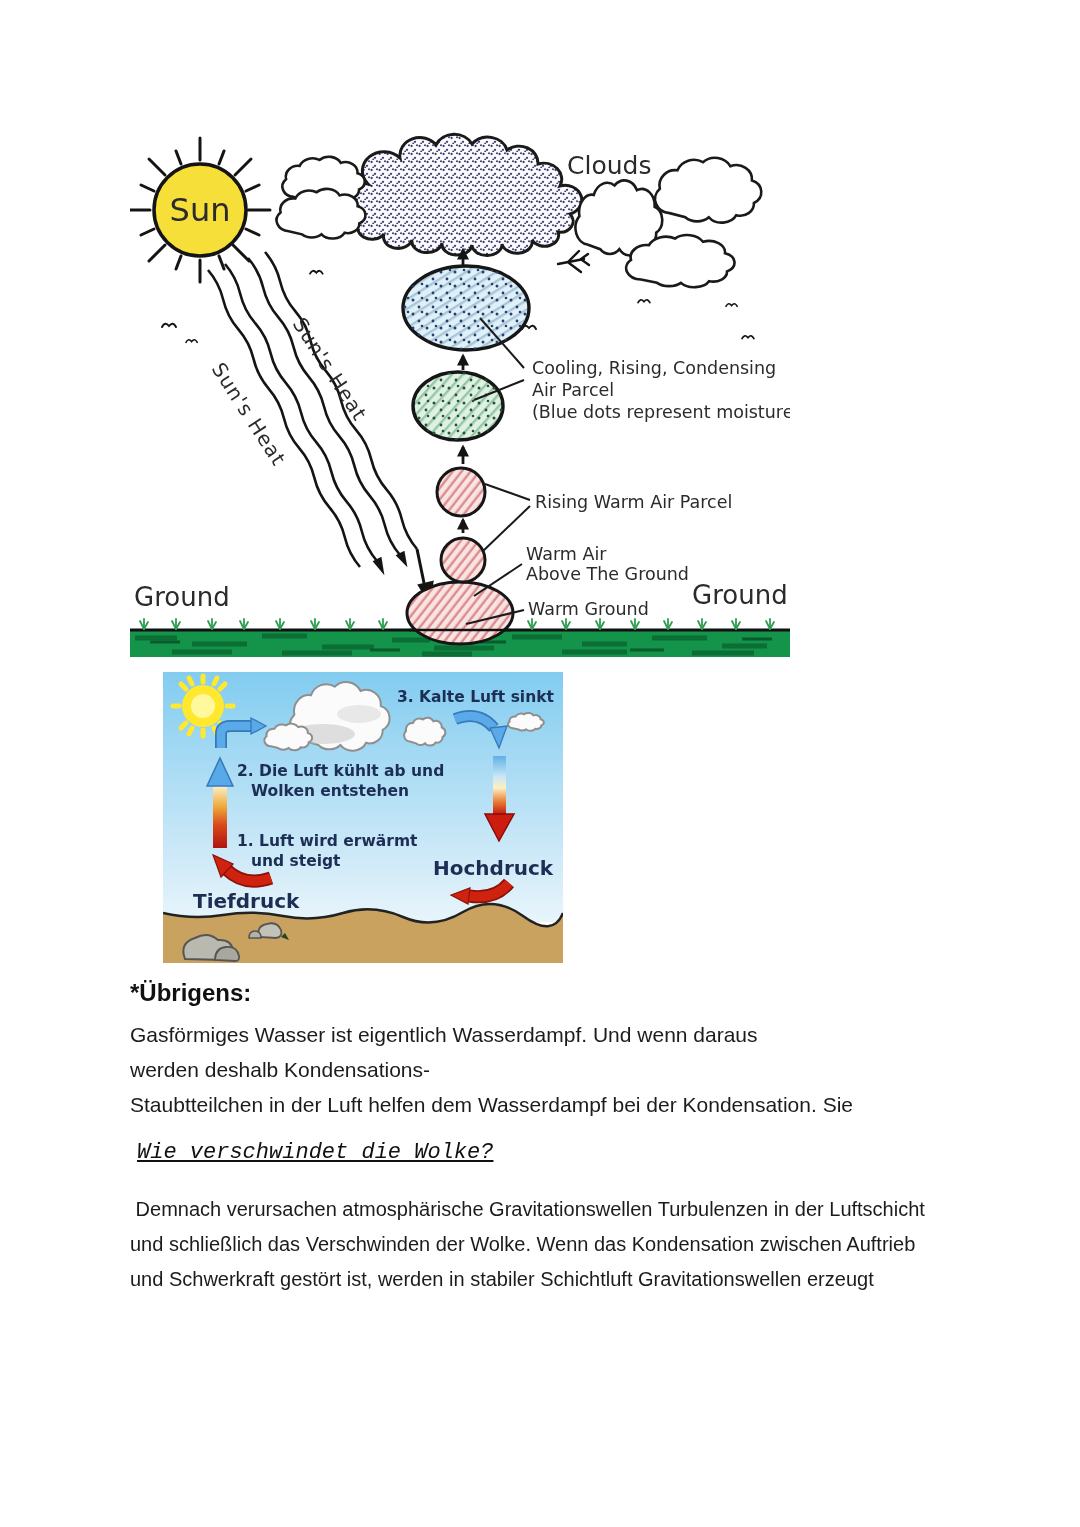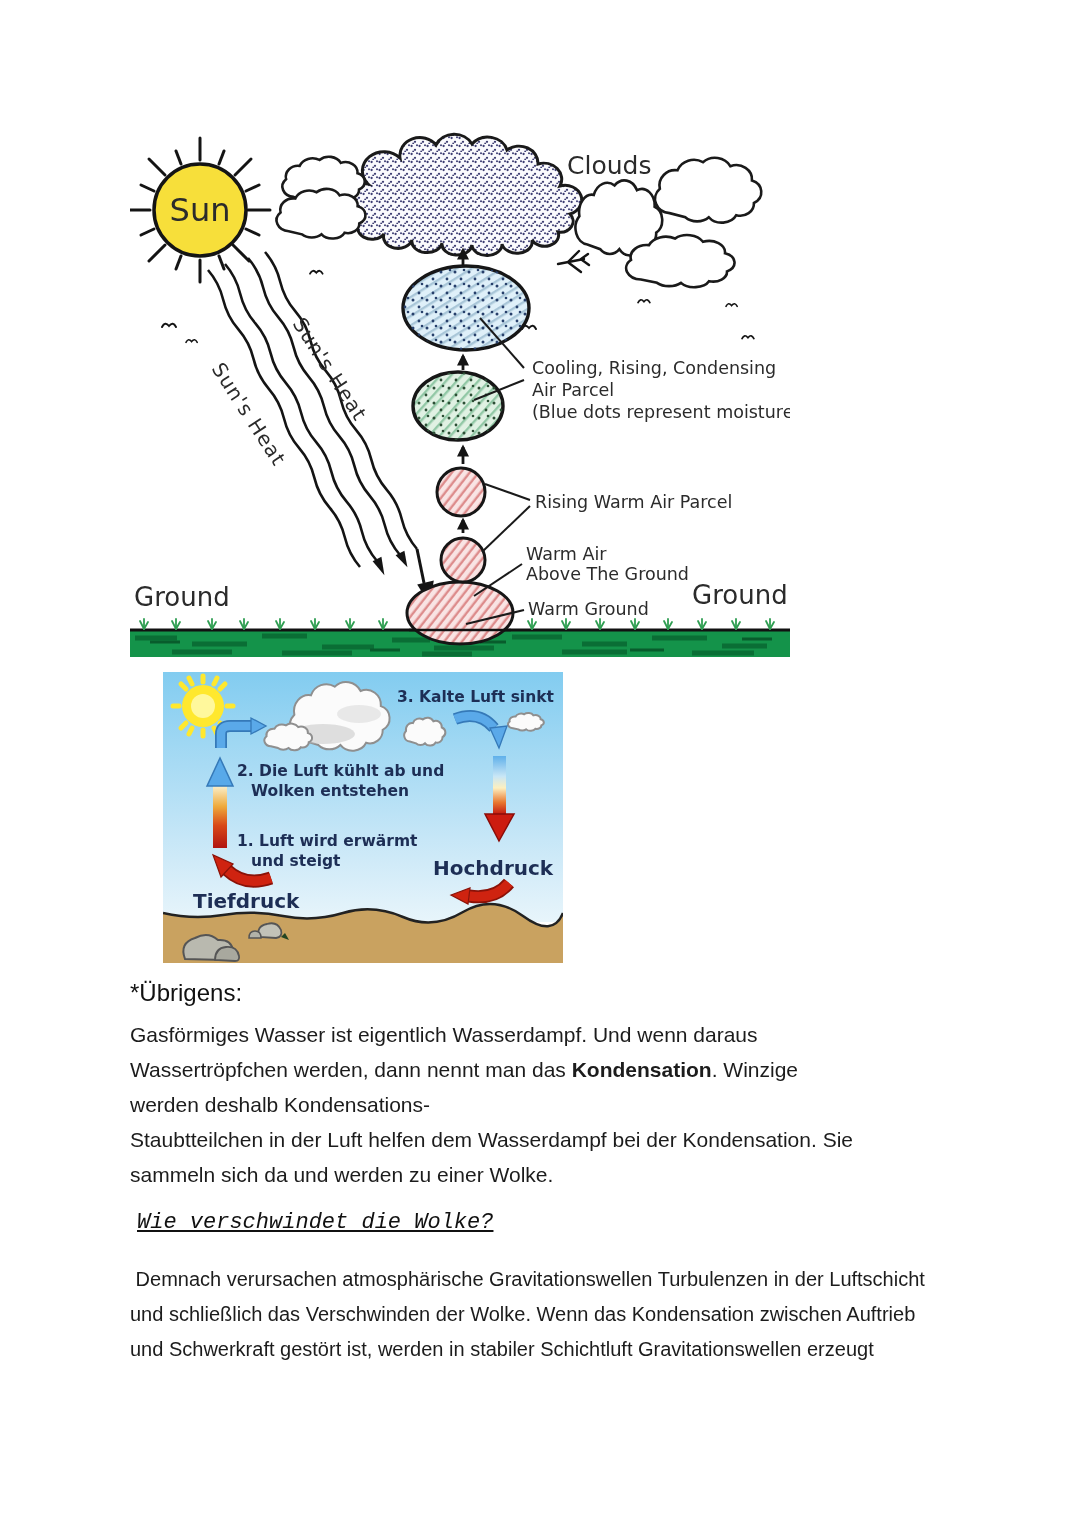--- a/index.html
+++ b/index.html
@@ -2,21 +2,21 @@
 <html><head>
 <meta charset="utf-8">
 <style>
   html,body{margin:0;padding:0;background:#ffffff;}
   .page{position:relative;width:1080px;height:1527px;background:#fff;overflow:hidden;
         font-family:"Liberation Sans",sans-serif;color:#1a1a1a;}
   figure{margin:0;position:absolute;}
   #fig1{left:130px;top:128px;}
   #fig2{left:144px;top:672px;margin-left:19px;}
   .textblock{position:absolute;left:130px;top:975px;width:848px;}
-  .h-uebrigens{font-size:24px;font-weight:normal;margin:4px 0 10px 0;line-height:28px;color:#111;}
+  .h-uebrigens{font-size:24px;font-weight:bold;margin:4px 0 10px 0;line-height:28px;color:#111;}
   .para{font-size:21px;line-height:35px;margin:0;color:#1c1c1c;}
   .para .ln{display:block;white-space:pre-wrap;}
   .h-frage{font-size:22px;font-style:italic;font-weight:normal;text-decoration:underline;
            margin:18px 0 0 7px;line-height:26px;color:#111;font-family:Liberation Mono, monospace;}
   .para2{font-size:20px;line-height:35px;margin:26px 0 0 0;color:#1c1c1c;}
   .para2 .ln{display:block;white-space:pre-wrap;}
   svg text{user-select:none;}
   .d1label{font-family:"DejaVu Sans",sans-serif;fill:#2b2b2b;}
   .d2step{font-family:"DejaVu Sans",sans-serif;font-weight:bold;fill:#1d2e55;}
 </style>
@@ -303,24 +303,22 @@
     <text class="d2step" x="88" y="194" font-size="15.5">und steigt</text>
     <text class="d2step" x="30" y="236" font-size="20" fill="#5f8dab">Tiefdruck</text>
     <text class="d2step" x="270" y="203" font-size="20" fill="#2f7fd0">Hochdruck</text>
   </svg>
   </figure>
 
   <section class="textblock">
     <h2 class="h-uebrigens">*Übrigens:</h2>
     <p class="para">
       <span class="ln">Gasförmiges Wasser ist eigentlich Wasserdampf. Und wenn daraus</span>
-      <span class="ln"><span>Wassertröpfchen werden, dann nennt man das </span><b>Kondensation</b><span>. Winzige</span></span>
       <span class="ln">werden deshalb Kondensations-</span>
       <span class="ln">Staubtteilchen in der Luft helfen dem Wasserdampf bei der Kondensation. Sie</span>
-      <span class="ln">sammeln sich da und werden zu einer Wolke.</span>
     </p>
     <h3 class="h-frage">Wie verschwindet die Wolke?</h3>
     <p class="para2">
       <span class="ln"> Demnach verursachen atmosphärische Gravitationswellen Turbulenzen in der Luftschicht</span>
       <span class="ln">und schließlich das Verschwinden der Wolke. Wenn das Kondensation zwischen Auftrieb</span>
       <span class="ln">und Schwerkraft gestört ist, werden in stabiler Schichtluft Gravitationswellen erzeugt</span>
     </p>
   </section>
 
 </div>

